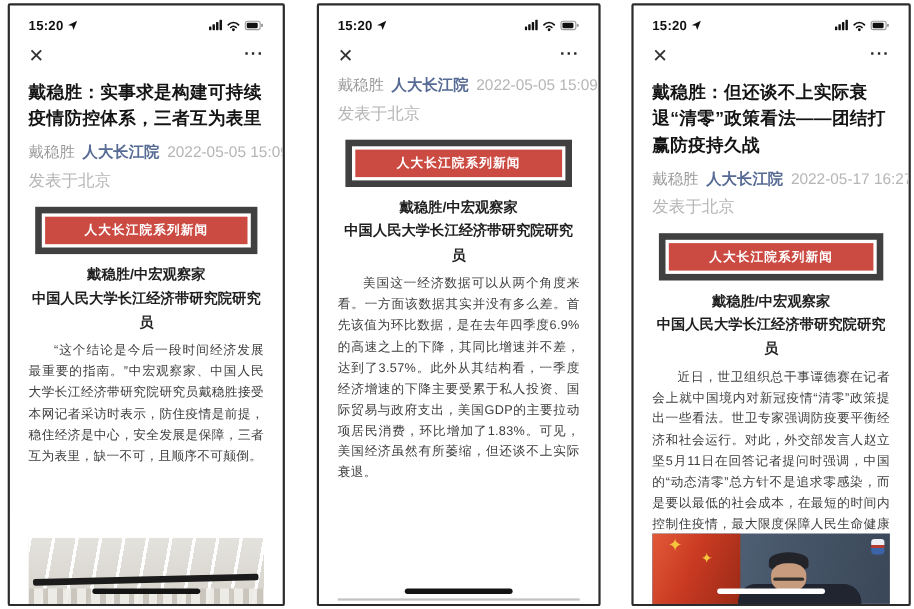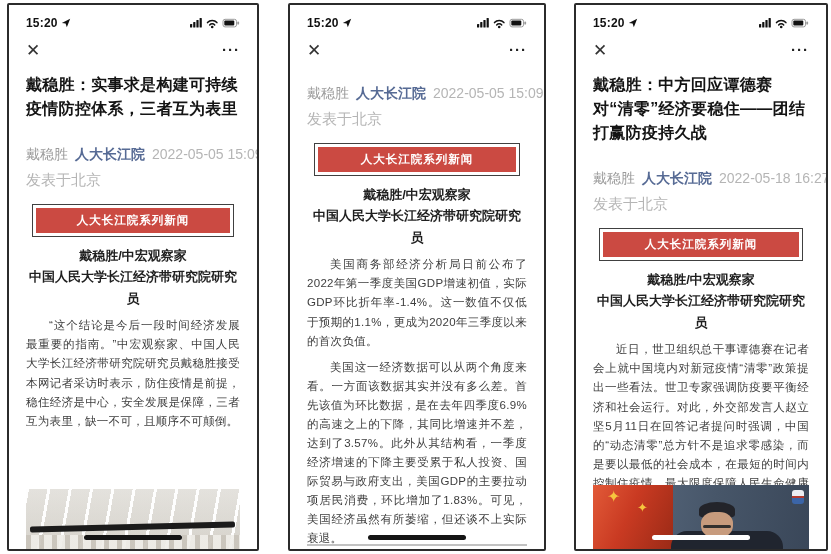--- a/index.html
+++ b/index.html
@@ -23,25 +23,25 @@
   .sb-icons { display:flex; align-items:center; }
 
   .navrow { display:flex; justify-content:space-between; align-items:center; margin-top:10px; height:20px; }
   .close-btn { font-size:17px; color:#333; line-height:1; cursor:default; }
   .more-btn { font-size:15px; font-weight:bold; color:#222; letter-spacing:1px; line-height:.4; }
 
   .title { margin-top:13px; font-size:16px; font-weight:bold; color:#141414; line-height:1.5; letter-spacing:.3px; }
 
   .meta { margin-top:9px; font-size:14px; display:flex; gap:7px; align-items:baseline; white-space:nowrap; }
   .meta .author { color:#9a9a9a; }
-  .meta .account { color:#576b95; font-weight:bold;margin-top:16px; }
+  .meta .account { color:#576b95; font-weight:bold; }
   .meta .time { color:#b5b5b5; }
   .location { margin-top:7px; font-size:15px; color:#b5b5b5; }
 
-  .banner-outer { margin:14px auto 0 auto; width:94%; border:1px solid #404040; padding:3px; }
+  .banner-outer { margin:14px auto 0 auto; width:94%; border:6px solid #404040; padding:3px; }
   .banner-inner { background:#cb4a42; color:#ffffff; text-align:center; font-size:11.5px; font-weight:bold; padding:5px 0; letter-spacing:1px; }
 
   .byline { margin-top:8px; text-align:center; font-size:13px; font-weight:bold; color:#1f1f1f; line-height:1.65; }
 
   .body-para { margin-top:7px; font-size:11.5px; color:#3d3d3d; line-height:1.66; text-align:justify; text-indent:2em; letter-spacing:.3px; }
 
   
   .photo { position:absolute; left:17px; right:17px; bottom:0; overflow:hidden; }
   .photo-factory { height:60px; background:linear-gradient(#f4f3f0, #dedbd4); }
   .f-lights { position:absolute; inset:0; background:repeating-linear-gradient(100deg, rgba(255,255,255,.95) 0 3px, rgba(198,194,186,.35) 3px 21px); }
@@ -169,21 +169,20 @@
         <span class="time">2022-05-05 15:09</span>
       </div>
       <div class="location">发表于北京</div>
       <div class="banner-outer">
         <div class="banner-inner">人大长江院系列新闻</div>
       </div>
       <div class="byline">
         <div>戴稳胜/中宏观察家</div>
         <div>中国人民大学长江经济带研究院研究员</div>
       </div>
-      <p class="body-para">美国商务部经济分析局日前公布了2022年第一季度美国GDP增速初值，实际GDP环比折年率-1.4%。这一数值不仅低于预期的1.1%，更成为2020年三季度以来的首次负值。</p>
       <p class="body-para">美国这一经济数据可以从两个角度来看。一方面该数据其实并没有多么差。首先该值为环比数据，是在去年四季度6.9%的高速之上的下降，其同比增速并不差，达到了3.57%。此外从其结构看，一季度经济增速的下降主要受累于私人投资、国际贸易与政府支出，美国GDP的主要拉动项居民消费，环比增加了1.83%。可见，美国经济虽然有所萎缩，但还谈不上实际衰退。</p>
 
       <div class="cut-line"></div>
       <div class="home-indicator hi-dark"></div>
     </div>
   </div>
 
   <div class="phone phone3">
     <div class="inner">
       <div class="statusbar">
@@ -211,25 +210,25 @@
                 <rect x="34.3" y="3.6" width="10" height="5" rx="1" fill="#111"></rect>
                 <rect x="47.3" y="4.6" width="1.8" height="3" rx=".9" fill="#9a9a9a"></rect>
               </g>
           </svg>
         </div>
       </div>
       <div class="navrow">
         <span class="close-btn">✕</span>
         <span class="more-btn">···</span>
       </div>
-      <div class="title">戴稳胜：中方回应谭德赛对“清零”经济要稳住——团结打赢防疫持久战</div>
+      <div class="title">戴稳胜：但还谈不上实际衰退“清零”政策看法——团结打赢防疫持久战</div>
       <div class="meta">
         <span class="author">戴稳胜</span>
         <span class="account">人大长江院</span>
-        <span class="time">2022-05-18 16:27</span>
+        <span class="time">2022-05-17 16:27</span>
       </div>
       <div class="location">发表于北京</div>
       <div class="banner-outer">
         <div class="banner-inner">人大长江院系列新闻</div>
       </div>
       <div class="byline">
         <div>戴稳胜/中宏观察家</div>
         <div>中国人民大学长江经济带研究院研究员</div>
       </div>
       <p class="body-para">近日，世卫组织总干事谭德赛在记者会上就中国境内对新冠疫情“清零”政策提出一些看法。世卫专家强调防疫要平衡经济和社会运行。对此，外交部发言人赵立坚5月11日在回答记者提问时强调，中国的“动态清零”总方针不是追求零感染，而是要以最低的社会成本，在最短的时间内控制住疫情，最大限度保障人民生命健康和正常生产生活秩序，使14亿多中国人民的生命安全和身体健康得到有力保障。</p>

